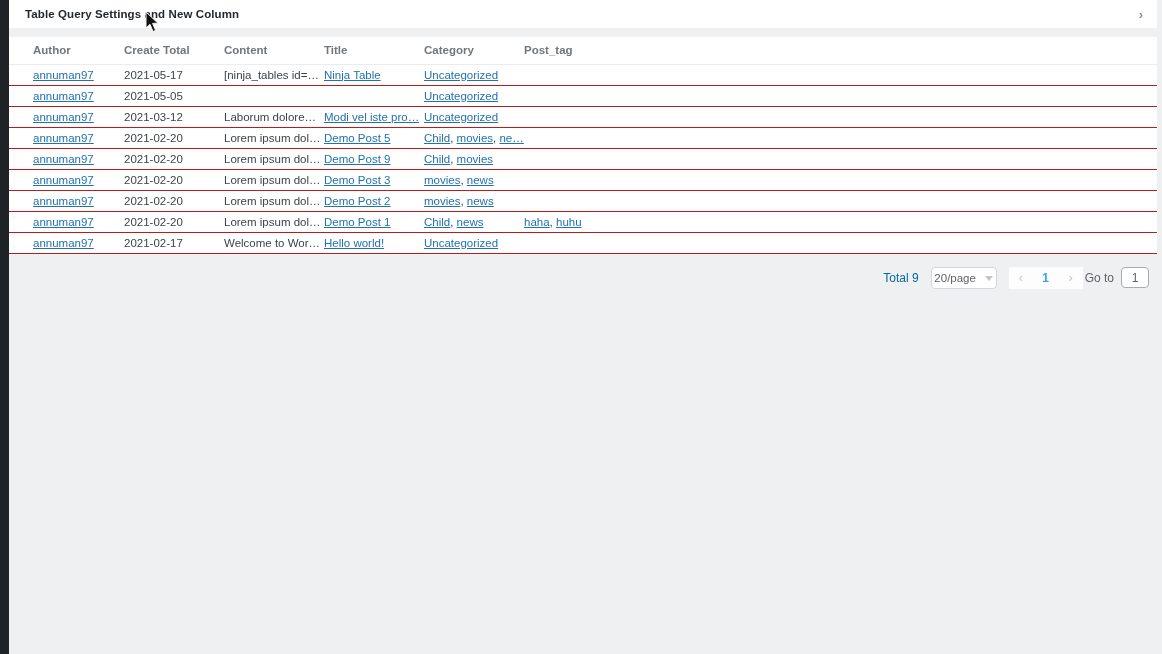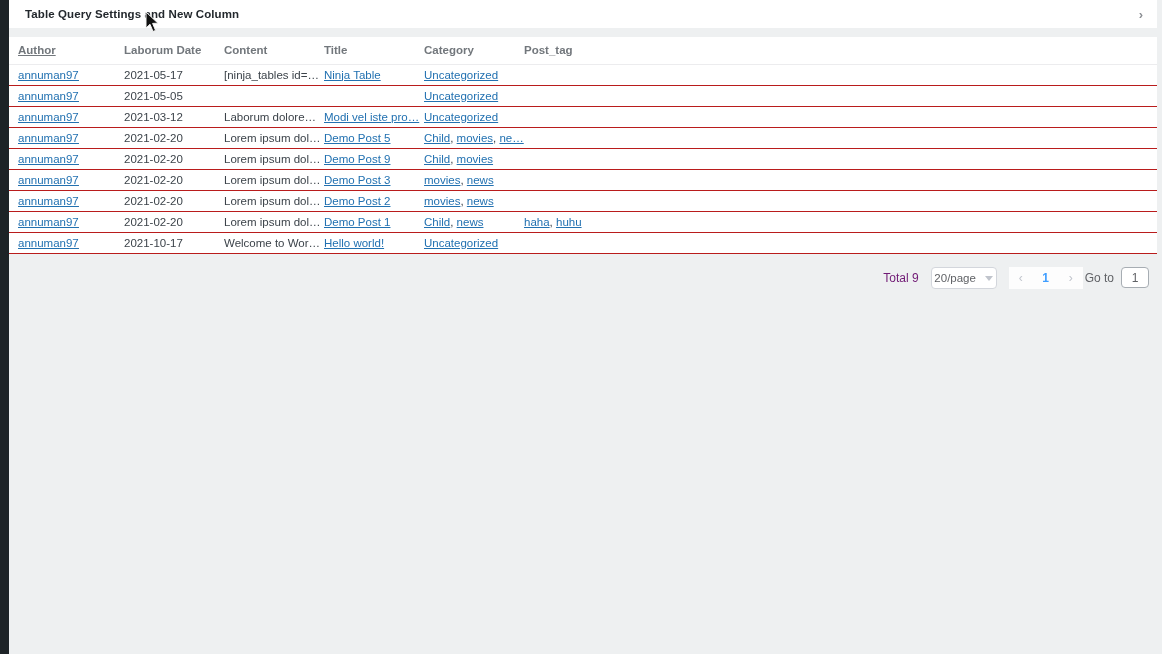--- a/index.html
+++ b/index.html
@@ -34,30 +34,30 @@
     height:27px; text-align:left; vertical-align:middle;
     color:#72777c; font-weight:bold; font-size:11.5px;
     border-bottom:1px solid #ececee; white-space:nowrap; overflow:hidden;
   }
   td{
     height:21px; vertical-align:middle;
     border-bottom:1px solid #b91c1c;
     color:#3c434a; white-space:nowrap; overflow:hidden;
     font-size:11.5px;
   }
-  th:first-child, td:first-child{ padding-left:9px;text-decoration:underline; }
+  th:first-child, td:first-child{ padding-left:24px; }
   a.cell-link{ color:#2271b1; text-decoration:underline; cursor:pointer; }
   .sep{ color:#3c434a; }
 
   .pagination{
     margin-top:12px; height:24px;
     display:flex; align-items:center; justify-content:flex-end;
     padding-right:8px; font-size:12px; color:#606266;
   }
-  .total{ margin-right:12px; color:#701a75; }
+  .total{ margin-right:12px; color:#0369a1; }
   .page-size-select{
     width:66px; height:22px; background:#fff;
     border:1px solid #d3d6dc; border-radius:4px;
     display:flex; align-items:center; justify-content:center; gap:9px;
     color:#606266; font-size:11.5px; cursor:pointer;
   }
   .caret-down{
     width:0; height:0; border-left:4px solid transparent;
     border-right:4px solid transparent; border-top:5px solid #c0c4cc;
     margin-top:1px;
@@ -102,21 +102,21 @@
         <col class="c1">
           <col class="c2">
           <col class="c3">
           <col class="c4">
           <col class="c5">
           <col class="c6">
       </colgroup>
       <thead>
         <tr id="header-row">
             <th>Author</th>
-            <th>Laborum Date</th>
+            <th>Create Total</th>
             <th>Content</th>
             <th>Title</th>
             <th>Category</th>
             <th>Post_tag</th>
           </tr>
       </thead>
       <tbody id="table-body">
           <tr>
             <td><a class="cell-link">annuman97</a></td>
             <td>2021-05-17</td>
@@ -176,21 +176,21 @@
           <tr>
             <td><a class="cell-link">annuman97</a></td>
             <td>2021-02-20</td>
             <td>Lorem ipsum dol…</td>
             <td><a class="cell-link">Demo Post 1</a></td>
             <td><a class="cell-link">Child</a><span class="sep">, </span><a class="cell-link">news</a></td>
             <td><a class="cell-link">haha</a><span class="sep">, </span><a class="cell-link">huhu</a></td>
           </tr>
           <tr>
             <td><a class="cell-link">annuman97</a></td>
-            <td>2021-10-17</td>
+            <td>2021-02-17</td>
             <td>Welcome to Wor…</td>
             <td><a class="cell-link">Hello world!</a></td>
             <td><a class="cell-link">Uncategorized</a></td>
             <td></td>
           </tr>
         </tbody>
     </table>
   </div>
 
   <div class="pagination">

